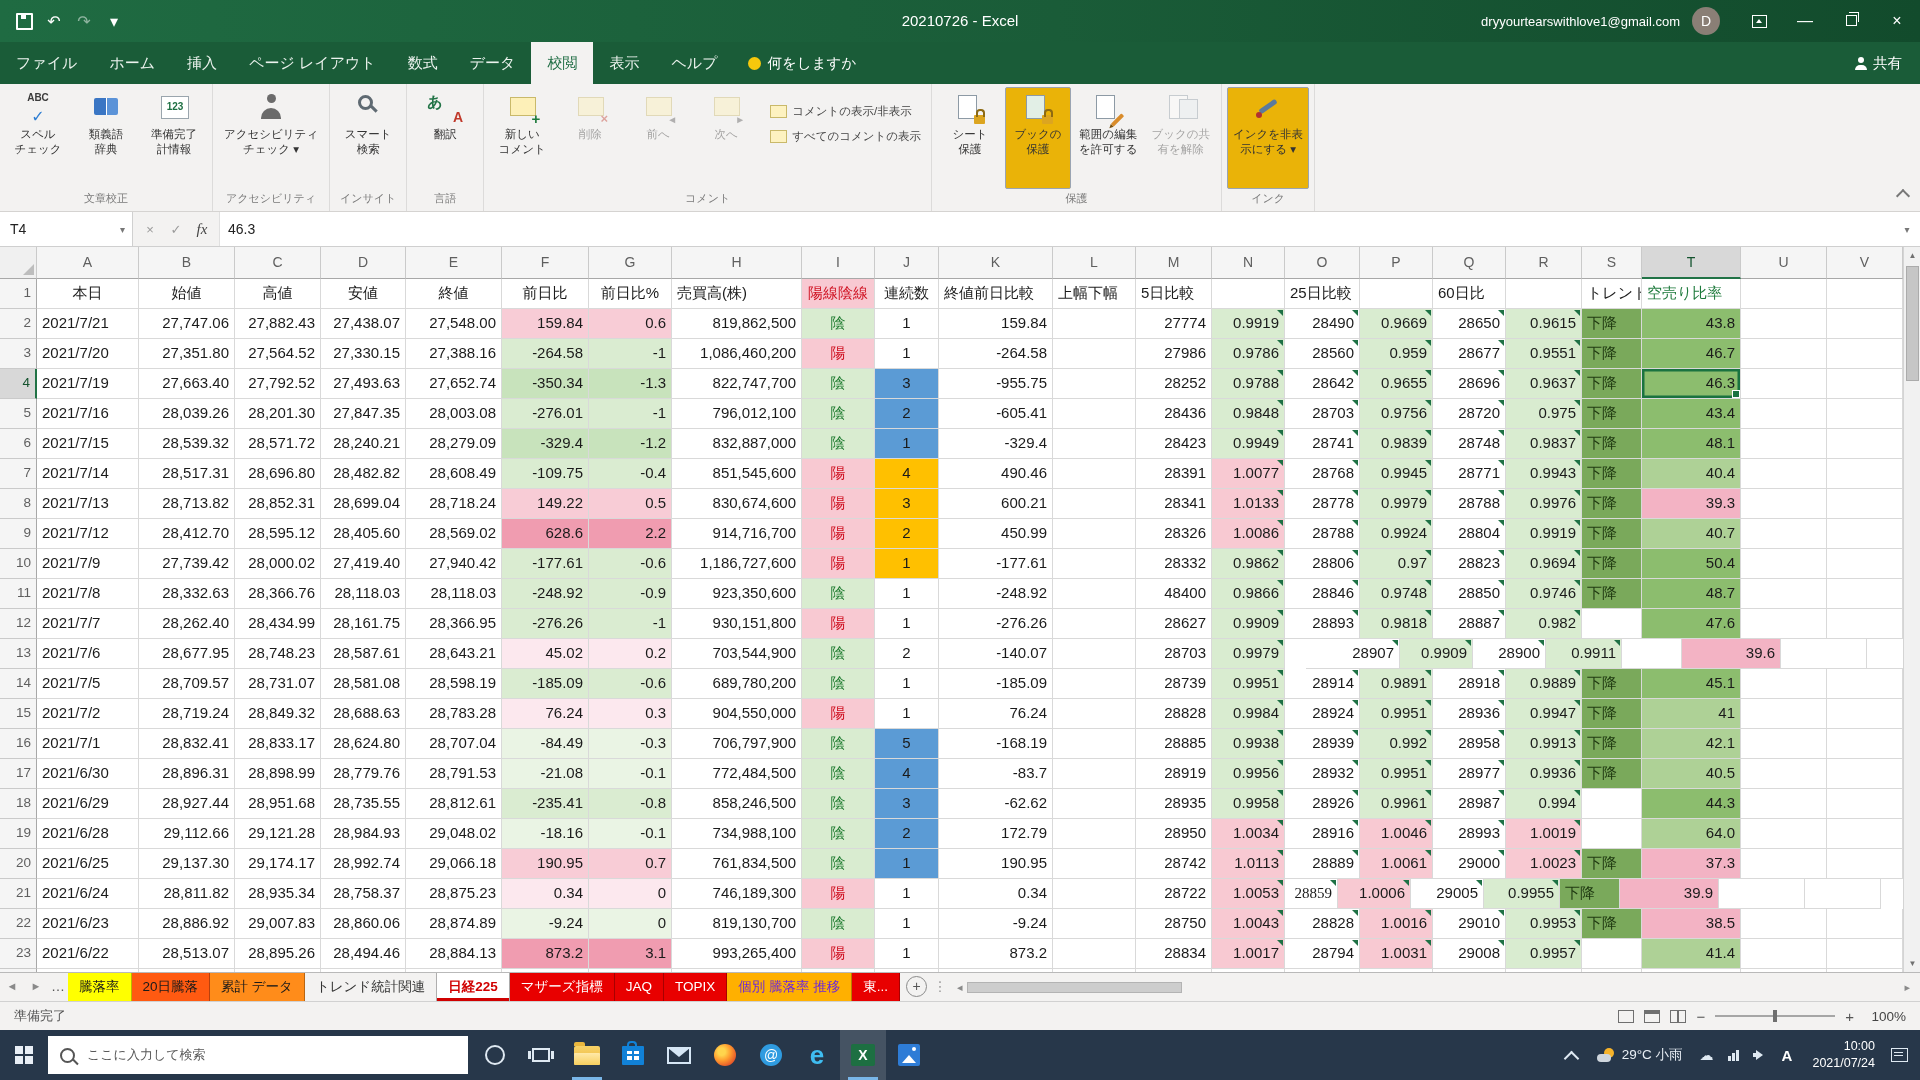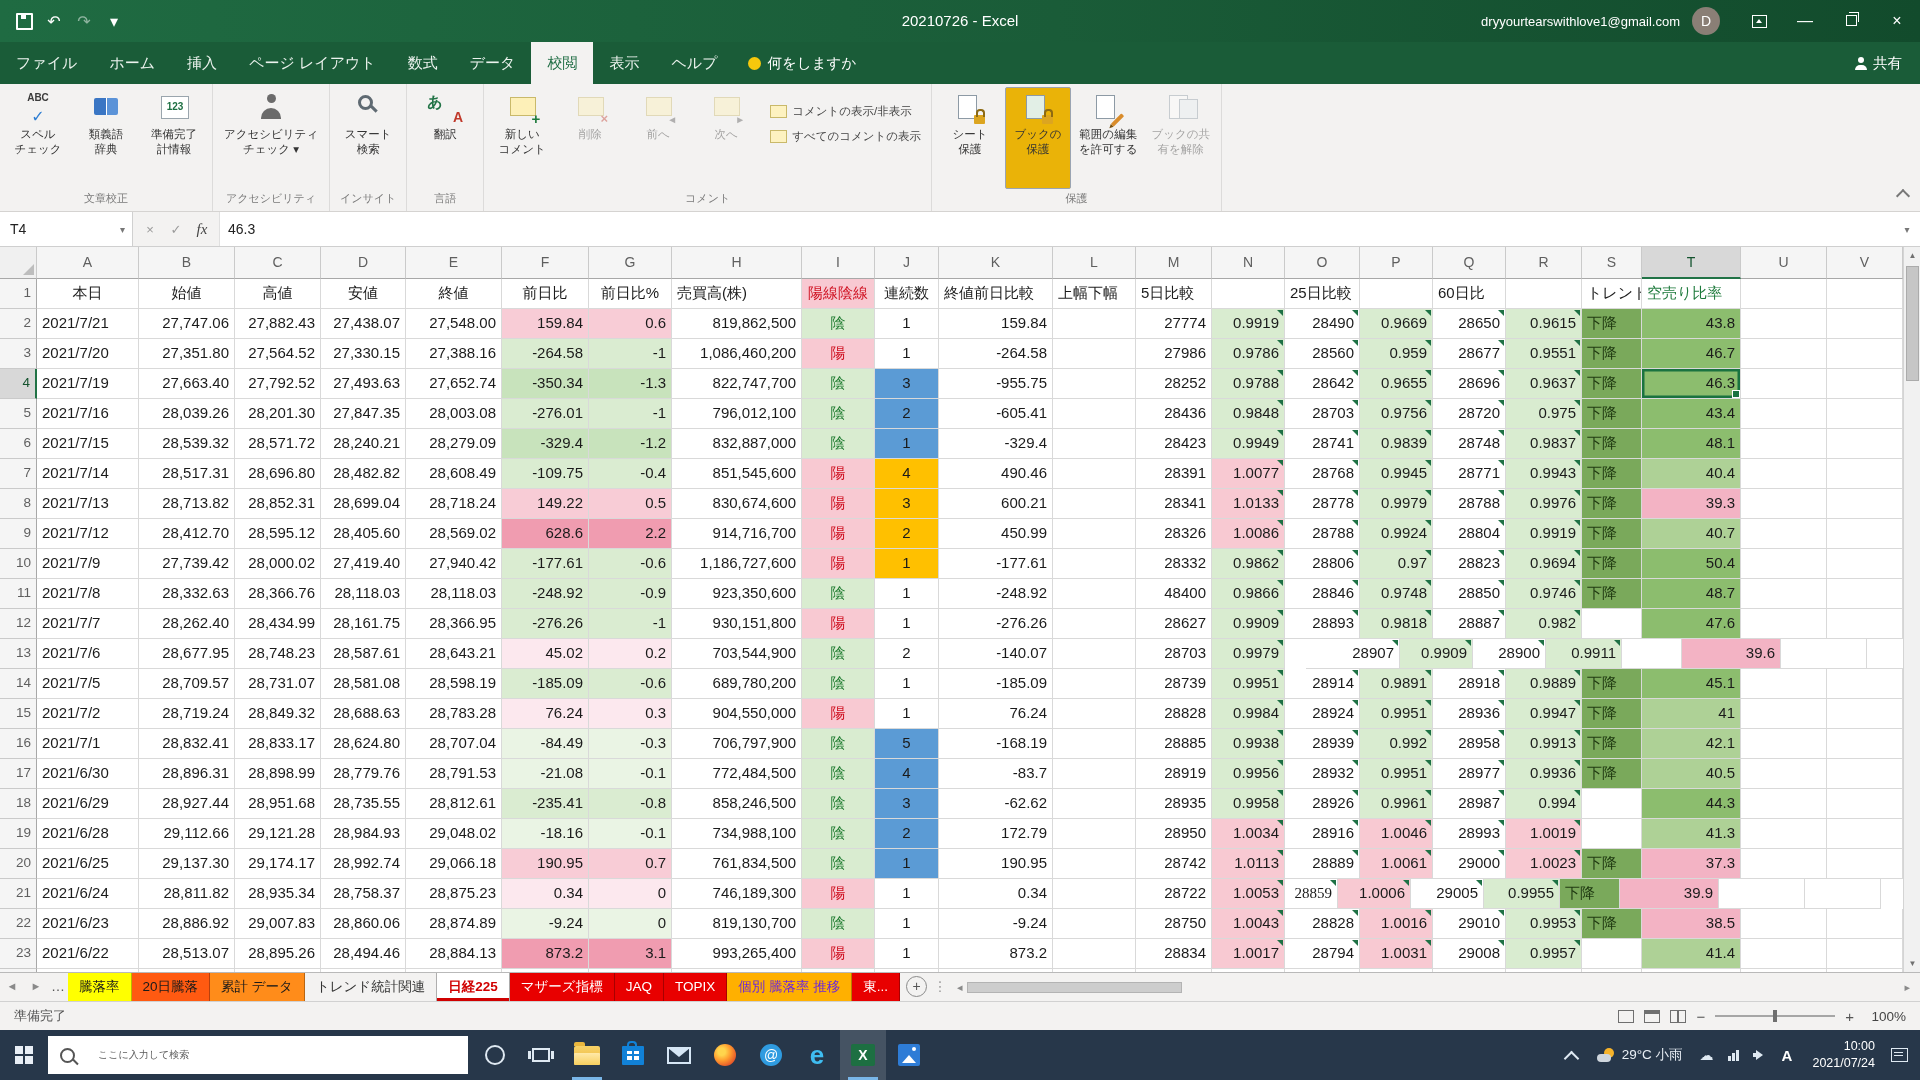--- a/index.html
+++ b/index.html
@@ -151,21 +151,21 @@
   .zpct{min-width:42px;text-align:right;color:#444;font-size:13.5px;}
 
   
   .taskbar{height:50px;flex:none;background:#27374a;display:flex;align-items:center;color:#e8eef5;}
   .start{width:48px;height:50px;display:flex;align-items:center;justify-content:center;flex:none;}
   .winlogo{display:grid;grid-template-columns:8px 8px;grid-template-rows:8px 8px;gap:2px;}
   .winlogo span{background:#e8eef5;}
   .tsearch{width:420px;height:38px;background:#fff;display:flex;align-items:center;margin-right:4px;flex:none;}
   .tmag{width:11px;height:11px;border:2px solid #555;border-radius:50%;position:relative;margin:0 12px;flex:none;}
   .tmag::after{content:"";position:absolute;width:7px;height:2px;background:#555;transform:rotate(45deg);right:-6px;bottom:-2px;}
-  .tsp{font-size:10px;color:#595959;white-space:nowrap;margin-left:11px;}
+  .tsp{font-size:13px;color:#595959;white-space:nowrap;}
   .tapps{display:flex;align-items:stretch;height:50px;}
   .tapp{width:46px;display:flex;align-items:center;justify-content:center;position:relative;}
   .tapp.open::after{content:"";position:absolute;left:8px;right:8px;bottom:0;height:3px;background:#79b6e8;}
   .tapp.activeapp{background:rgba(255,255,255,.14);}
   .ai-cortana{width:20px;height:20px;border:2px solid #dfe9f2;border-radius:50%;box-sizing:border-box;}
   .ai-tv{width:18px;height:14px;border:2px solid #dfe9f2;box-sizing:border-box;position:relative;}
   .ai-tv::before{content:"";position:absolute;left:-6px;top:1px;width:3px;height:8px;background:#dfe9f2;}
   .ai-tv::after{content:"";position:absolute;right:-6px;top:1px;width:3px;height:8px;background:#dfe9f2;}
   .ai-folder{width:26px;height:19px;background:linear-gradient(#f8d267,#eab73e);border-radius:2px;position:relative;}
   .ai-folder::before{content:"";position:absolute;top:-4px;left:0;width:11px;height:4px;background:#eab73e;border-radius:2px 2px 0 0;}
@@ -385,20 +385,32 @@
             <div class="ric">
               <span class="ic-sheet"></span>
               <span class="ic-sheet2"></span>
             </div>
             <div class="rlab">ブックの共
 有を解除</div>
           </div>
         </div>
         <div class="rglabel">保護</div>
       </div>
+      <div class="rgroup">
+        <div class="rbtns">
+          <div class="rbig pressed">
+            <div class="ric">
+              <span class="ic-ink"></span>
+            </div>
+            <div class="rlab">インクを非表
+示にする ▾</div>
+          </div>
+        </div>
+        <div class="rglabel">インク</div>
+      </div>
     </div>
 
   <div class="fbar">
     <div class="namebox">
       <span>T4</span>
       <span class="nbarrow">▾</span>
     </div>
     <div class="fxbtns">
       <span class="fxb">×</span>
       <span class="fxb">✓</span>
@@ -899,21 +911,21 @@
           <div class="cell al-c j-blue" style="width: 64px;">2</div>
           <div class="cell al-r" style="width: 114px;">172.79</div>
           <div class="cell al-l" style="width: 83px;"></div>
           <div class="cell al-r" style="width: 76px;">28950</div>
           <div class="cell al-r r-p tri" style="width: 73px;">1.0034</div>
           <div class="cell al-r tri" style="width: 75px;">28916</div>
           <div class="cell al-r r-p tri" style="width: 73px;">1.0046</div>
           <div class="cell al-r tri" style="width: 73px;">28993</div>
           <div class="cell al-r r-p tri" style="width: 76px;">1.0019</div>
           <div class="cell al-l" style="width: 60px;"></div>
-          <div class="cell al-r t-g1" style="width: 99px;">41.3</div>
+          <div class="cell al-r t-g1" style="width: 99px;">64.0</div>
           <div class="cell al-l" style="width: 86px;"></div>
           <div class="cell al-l" style="width: 76px;"></div>
         </div>
         <div class="grow">
           <div class="rnh" style="width: 37px;">20</div>
           <div class="cell al-l" style="width: 102px;">2021/6/25</div>
           <div class="cell al-r" style="width: 96px;">29,137.30</div>
           <div class="cell al-r" style="width: 86px;">29,174.17</div>
           <div class="cell al-r" style="width: 85px;">28,992.74</div>
           <div class="cell al-r" style="width: 96px;">29,066.18</div>

